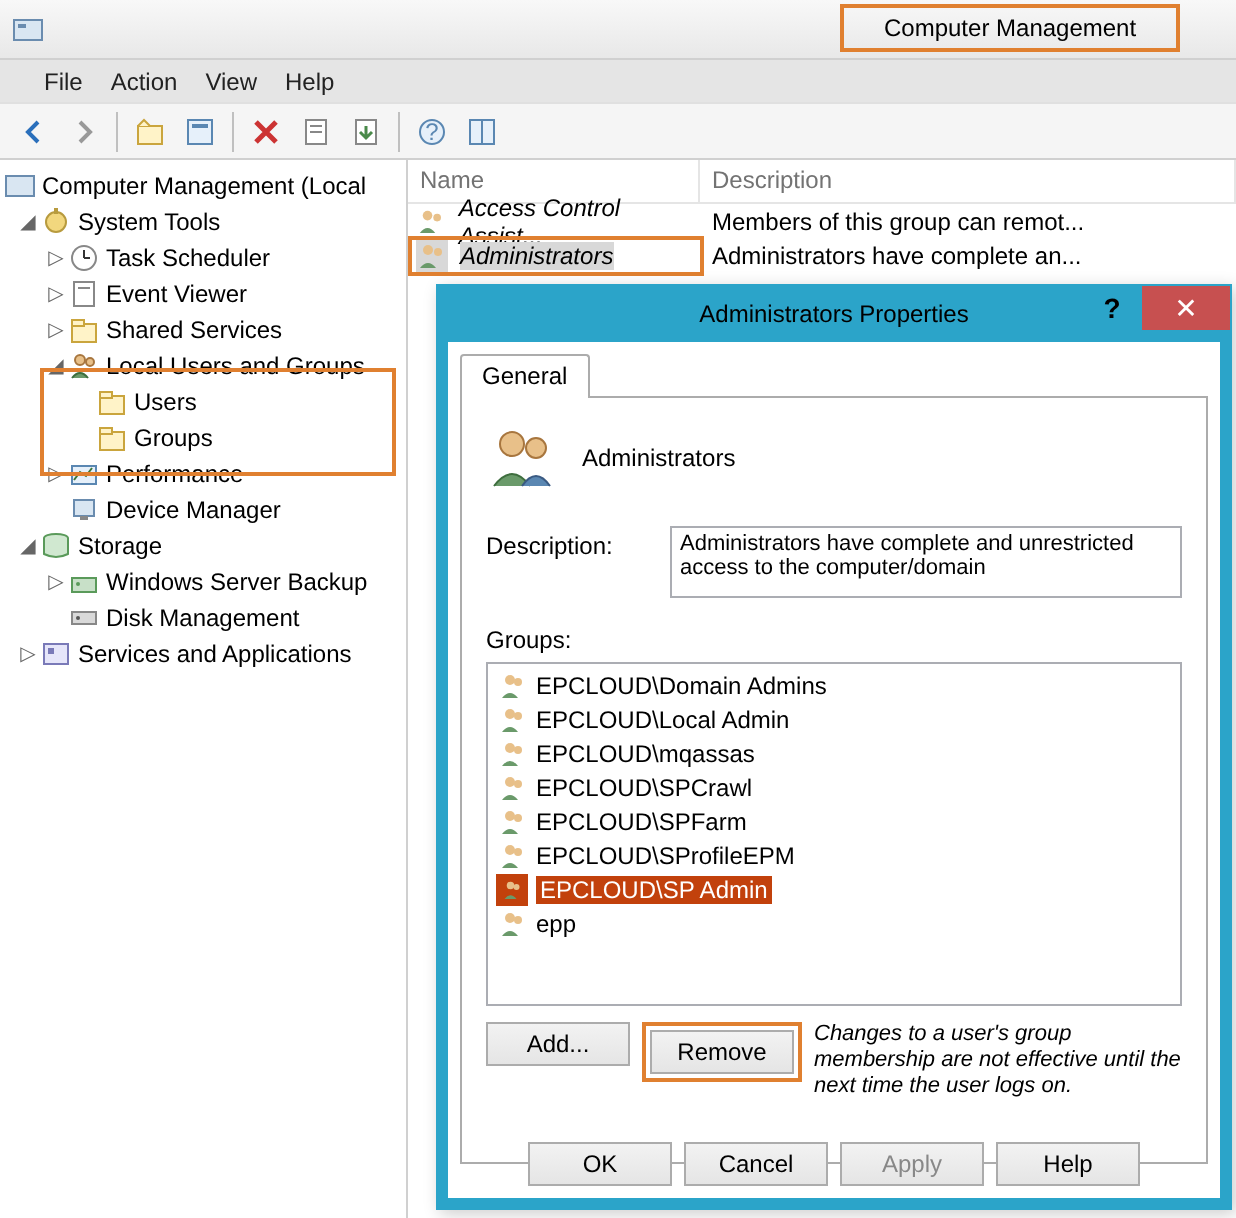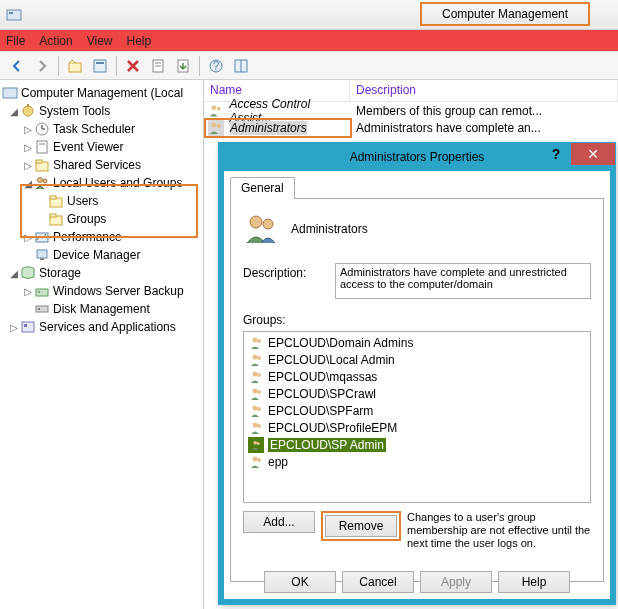--- a/index.html
+++ b/index.html
@@ -4,21 +4,21 @@
 <style>
   * { box-sizing: border-box; font-family: "Segoe UI", Tahoma, sans-serif; font-size: 12px; }
   body { margin: 0; padding: 0; width: 618px; height: 609px; background: #fff; overflow: hidden; position: relative; }
   
   
   .main-titlebar { height: 30px; background: linear-gradient(to bottom, #f8f8f8, #e8e8e8); border-bottom: 1px solid #d0d0d0; display: flex; align-items: center; position: relative; }
   .titlebar-icon { width: 16px; height: 16px; margin-left: 6px; }
   .title-highlight { border: 2px solid #e08030; padding: 2px 20px; position: absolute; left: 420px; top: 2px; height: 24px; display: flex; align-items: center; }
   
   
-  .menubar { height: 22px; background: #ef4444; display: flex; align-items: center; padding-left: 6px; gap: 14px; border-bottom: 1px solid #e0e0e0; }
+  .menubar { height: 22px; background: #e5e5e5; display: flex; align-items: center; padding-left: 22px; gap: 14px; border-bottom: 1px solid #e0e0e0; }
   .menubar span { color: #222; cursor: default; }
   
   
   .toolbar { height: 28px; background: #f5f5f5; border-bottom: 1px solid #d0d0d0; display: flex; align-items: center; padding-left: 6px; gap: 3px; }
   .tool-btn { width: 22px; height: 22px; display: flex; align-items: center; justify-content: center; border: 1px solid transparent; }
   .tool-sep { width: 1px; height: 20px; background: #c0c0c0; margin: 0 2px; }
   
   
   .content { display: flex; height: calc(100% - 80px); }
   .tree-panel { width: 204px; border-right: 1px solid #d0d0d0; background: #fff; padding: 4px 0 0 2px; overflow: hidden; }
@@ -27,21 +27,21 @@
   
   .tree-row { display: flex; align-items: center; height: 18px; white-space: nowrap; }
   .tree-indent { display: inline-block; }
   .twisty { width: 12px; height: 12px; display: inline-flex; align-items: center; justify-content: center; color: #666; font-size: 10px; cursor: default; }
   .tree-icon { width: 16px; height: 16px; margin-right: 3px; display: inline-flex; align-items: center; justify-content: center; }
   .tree-label { cursor: default; }
   .lugroups-highlight { border: 2px solid #e08030; position: absolute; left: 20px; top: 184px; width: 178px; height: 54px; pointer-events: none; }
   
   
   .list-header { height: 22px; display: flex; background: #fff; border-bottom: 1px solid #e5e5e5; }
-  .list-header div { border-right: 1px solid #e5e5e5; padding: 3px 6px; color: #6d28d9; }
+  .list-header div { border-right: 1px solid #e5e5e5; padding: 3px 6px; color: #737373; }
   .col-name { width: 146px; }
   .col-desc { flex: 1; }
   .list-row { display: flex; height: 17px; align-items: center; }
   .list-row .cell-name { width: 146px; padding-left: 4px; display: flex; align-items: center; gap: 3px; overflow: hidden; font-style: italic; }
   .list-row .cell-desc { flex: 1; padding-left: 6px; overflow: hidden; white-space: nowrap; }
   .list-row.selected .cell-name span { background: #d8d8d8; }
   .admin-highlight { border: 2px solid #e08030; position: absolute; left: 204px; top: 118px; width: 148px; height: 20px; pointer-events: none; }
   
   
   .dialog { position: absolute; left: 218px; top: 142px; width: 398px; height: 463px; border: 1px solid #2ba4c9; background: #fff; box-shadow: 2px 2px 8px rgba(0,0,0,0.2); }
@@ -59,28 +59,28 @@
   .group-header { display: flex; align-items: center; gap: 12px; margin-bottom: 16px; }
   .group-icon-large { width: 36px; height: 36px; }
   
   .desc-row { display: flex; align-items: flex-start; gap: 8px; margin-bottom: 14px; }
   .desc-label { width: 84px; padding-top: 3px; }
   .desc-field { flex: 1; height: 36px; border: 1px solid #abadb3; padding: 2px 4px; font-size: 11px; overflow: hidden; }
   
   .members-label { margin-bottom: 4px; }
   .members-list { border: 1px solid #abadb3; height: 172px; overflow: hidden; background: #fff; padding: 2px; }
   .member-row { display: flex; align-items: center; height: 17px; gap: 4px; padding-left: 2px; }
-  .member-row.sel span { background: #4d7c0f; color: #fff; padding: 0 2px; }
+  .member-row.sel span { background: #c2410c; color: #fff; padding: 0 2px; }
   .member-icon { width: 16px; height: 16px; display: inline-flex; }
   
   .addremove-row { display: flex; gap: 6px; margin-top: 8px; align-items: flex-start; }
   .btn { min-width: 72px; height: 22px; border: 1px solid #acacac; background: linear-gradient(to bottom, #f2f2f2, #e5e5e5); display: flex; align-items: center; justify-content: center; cursor: default; padding: 0 10px; }
   .btn.disabled { color: #888; }
   .remove-highlight { border: 2px solid #e08030; padding: 2px; }
-  .note-text { font-size: 11px; line-height: 13px; flex: 1; }
+  .note-text { font-size: 11px; line-height: 13px; flex: 1; font-style: italic; }
   
   .dlg-buttons { position: absolute; bottom: 6px; left: 0; right: 0; display: flex; justify-content: center; gap: 6px; padding: 0 10px; }
   
   
   .ico { width: 16px; height: 16px; display: inline-block; }
 </style>
 </head>
 <body>
 
 <div class="main-titlebar">

